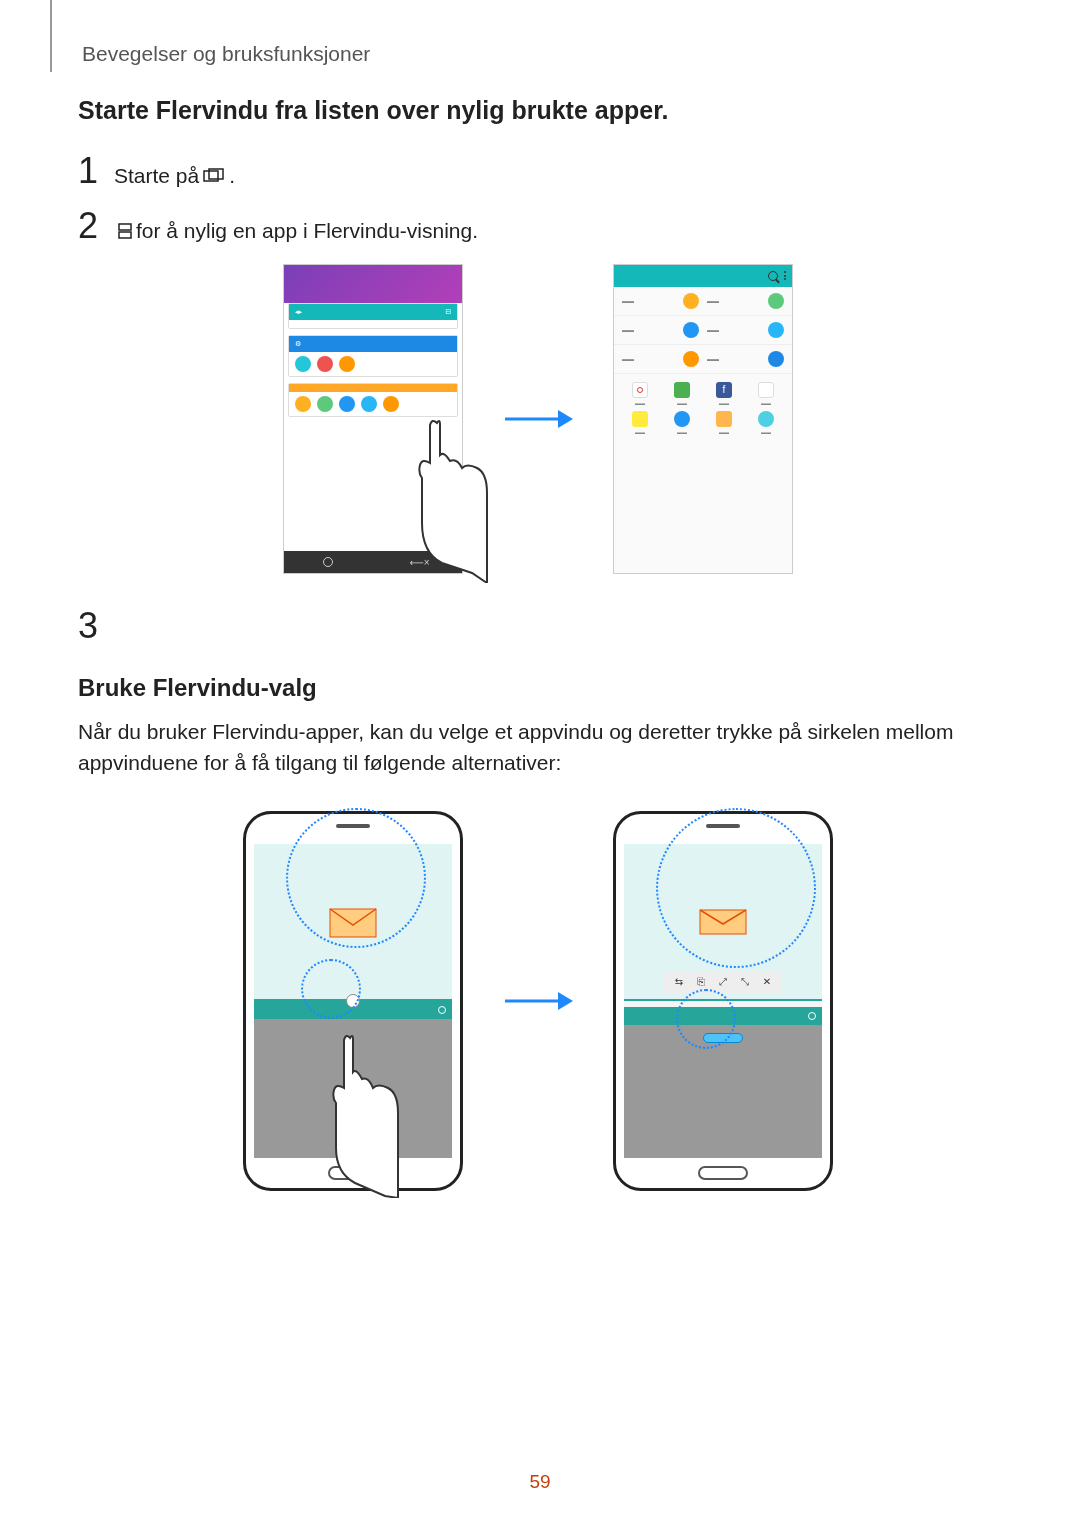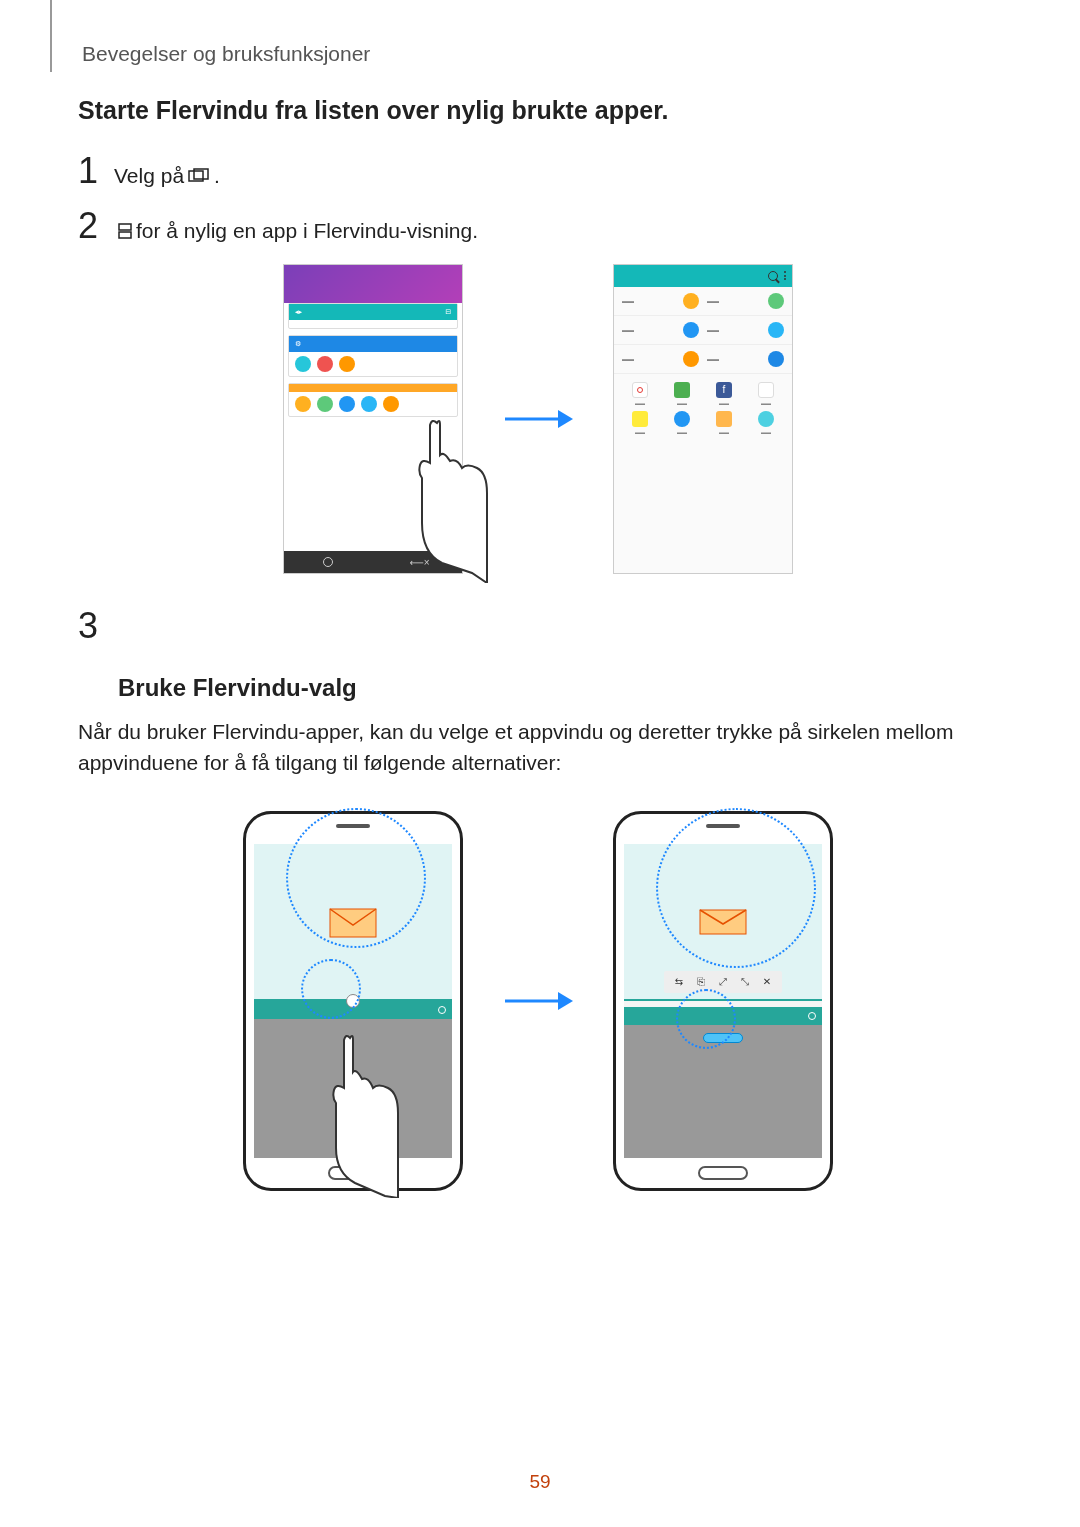--- a/index.html
+++ b/index.html
@@ -191,21 +191,21 @@
 <div class="header-rule"></div>
 <div class="page-header">Bevegelser og bruksfunksjoner</div>
 
 <div class="content">
 
   <h2>Starte Flervindu fra listen over nylig brukte apper.</h2>
 
   <div class="step">
     <div class="step-num">1</div>
     <div class="step-text">
-      <span>Velg på </span>
+      <span>Starte på </span>
       <span class="inline-icon">
         <svg width="22" height="16" viewBox="0 0 22 16">
           <rect x="1" y="3" width="14" height="10" fill="none" stroke="#222" stroke-width="1.5"></rect>
           <rect x="6" y="1" width="14" height="10" fill="none" stroke="#222" stroke-width="1.5"></rect>
         </svg>
       </span>
       <span>.</span>
     </div>
   </div>
 
@@ -346,21 +346,21 @@
             <div class="alabel">▬▬</div>
           </div>
       </div>
     </div>
   </div>
 
   <div class="step">
     <div class="step-num">3</div>
   </div>
 
-  <h3 style="margin-top:30px;margin-left:40px;">Bruke Flervindu-valg</h3>
+  <h3 style="margin-top:30px;">Bruke Flervindu-valg</h3>
   <p class="body-text">Når du bruker Flervindu-apper, kan du velge et appvindu og deretter trykke på sirkelen mellom appvinduene for å få tilgang til følgende alternativer:</p>
 
   <div class="figure-row">
 
     <div class="phone-mock">
       <div class="speaker"></div>
       <div class="phone-screen">
         <div class="split-top">
           <svg width="50" height="36">
               <rect x="2" y="6" width="46" height="28" fill="#ffcc80" stroke="#e65100"></rect>

